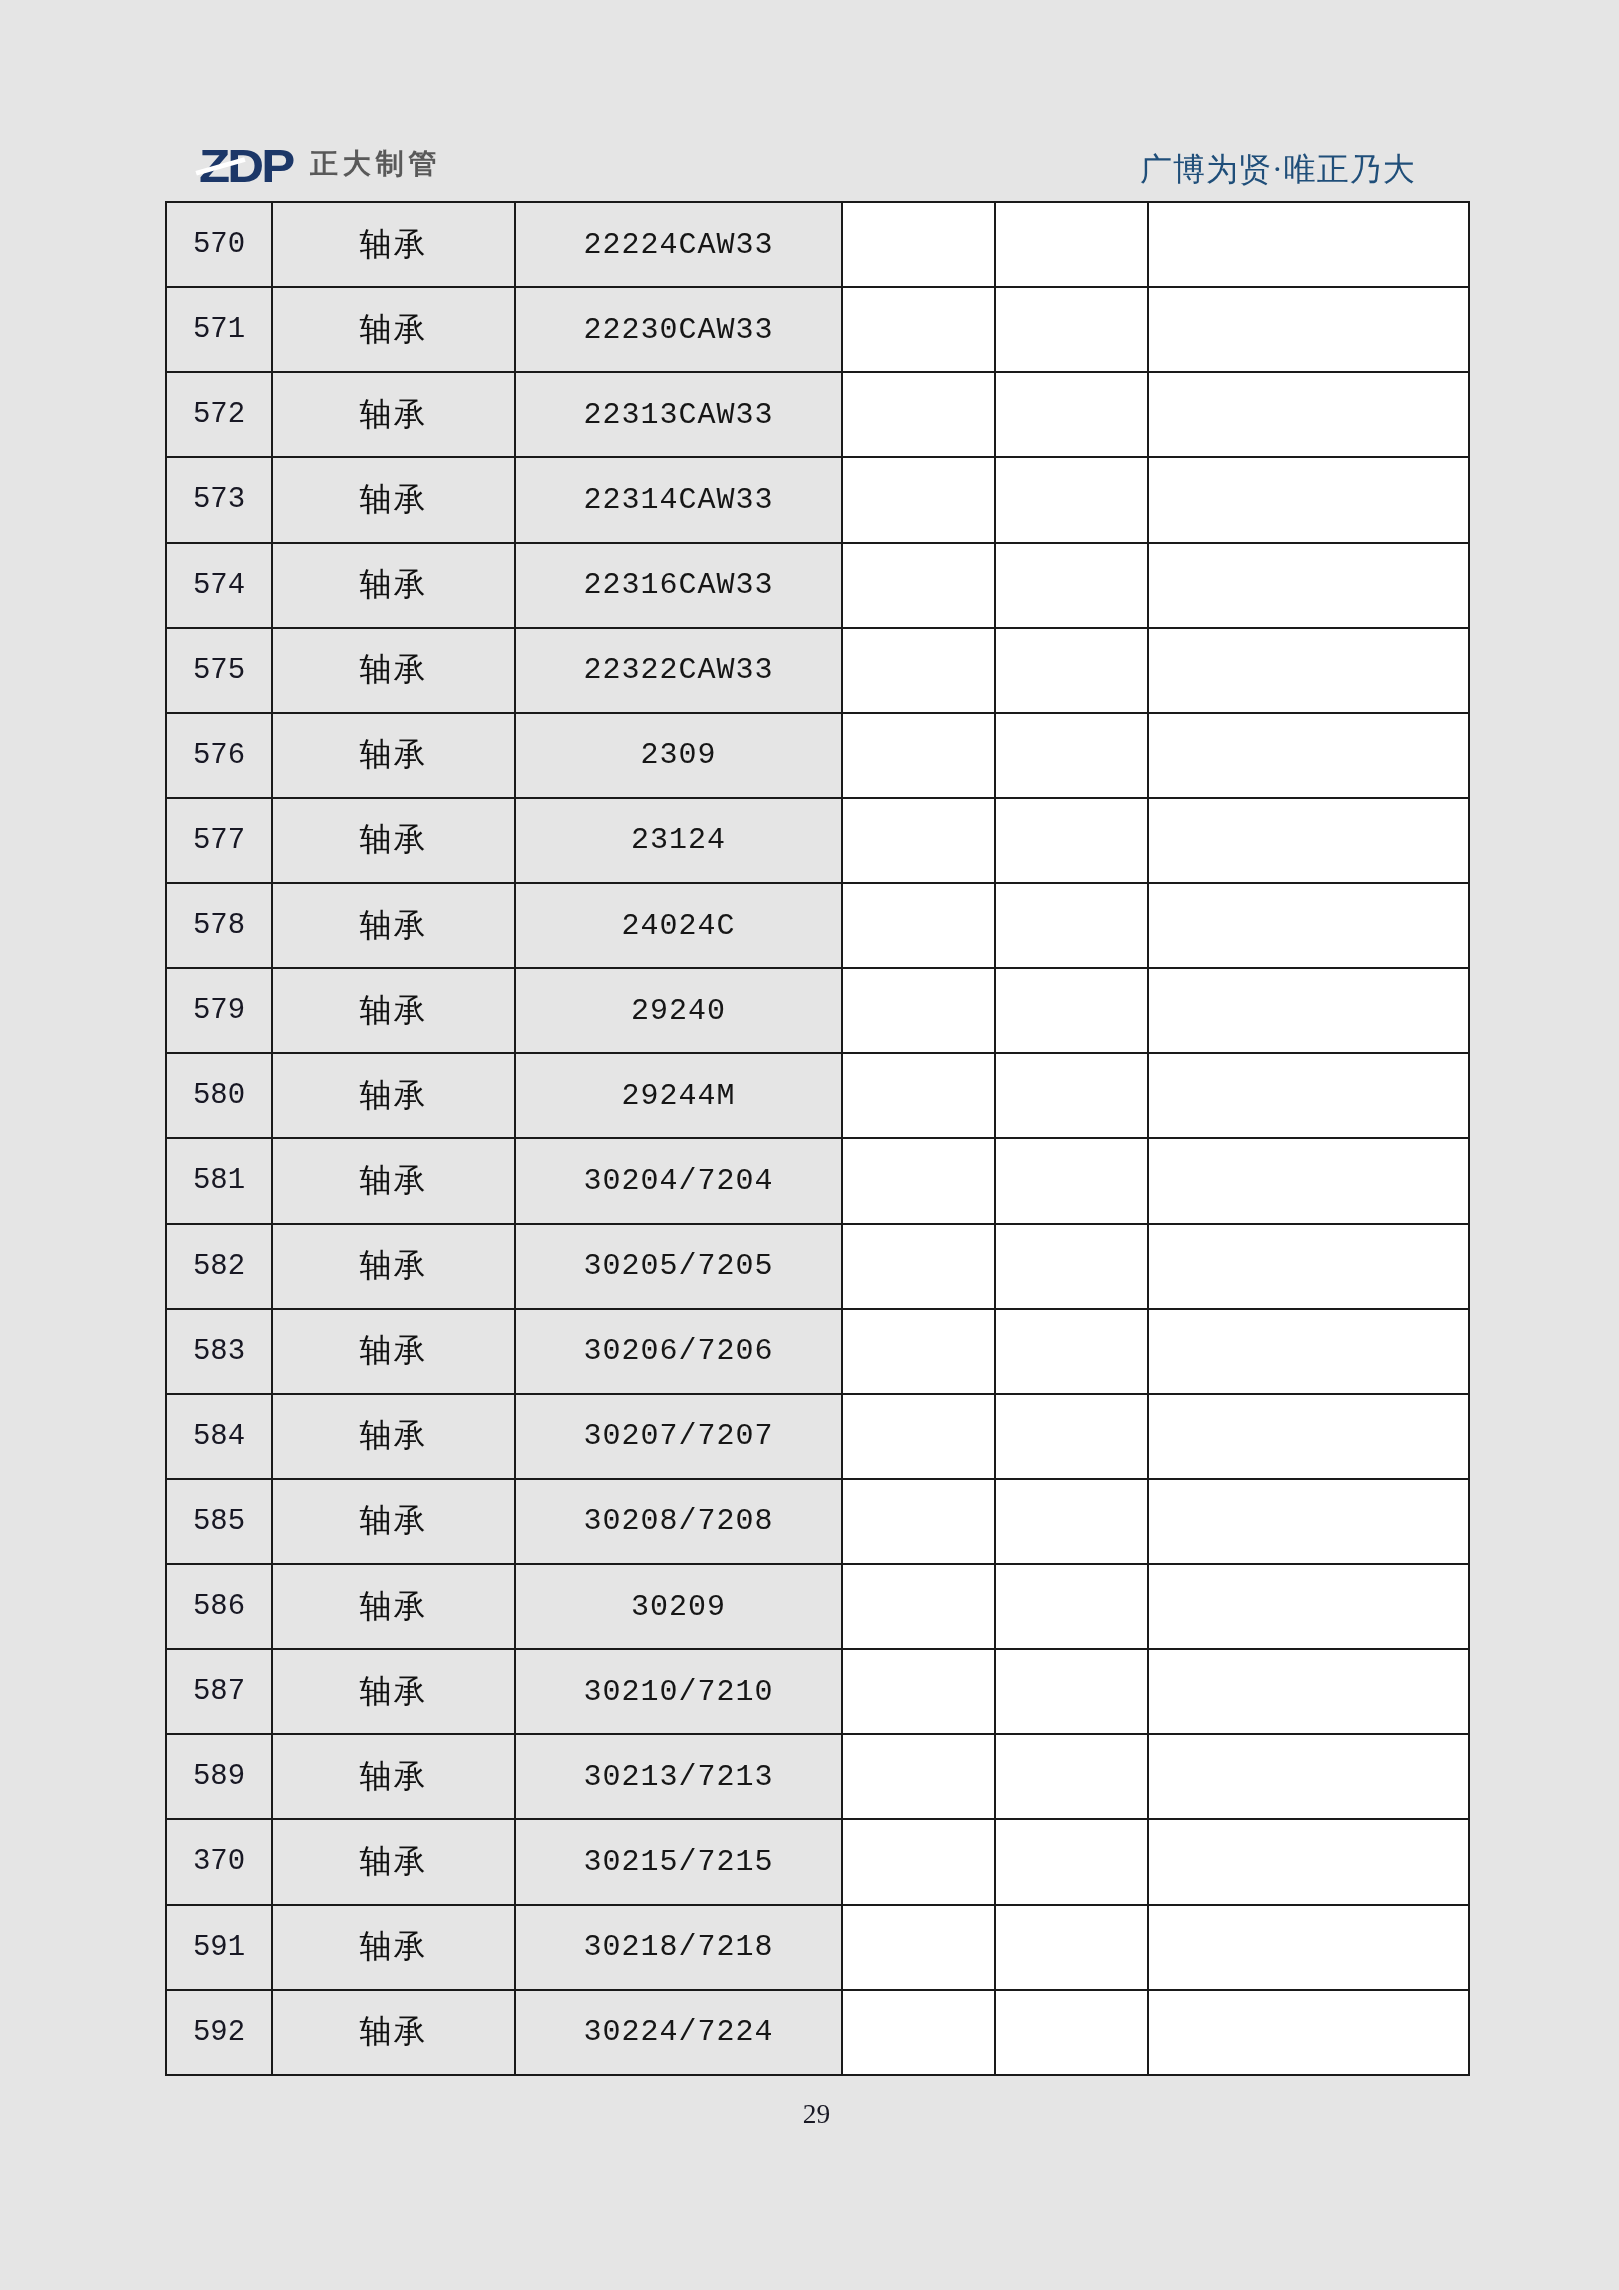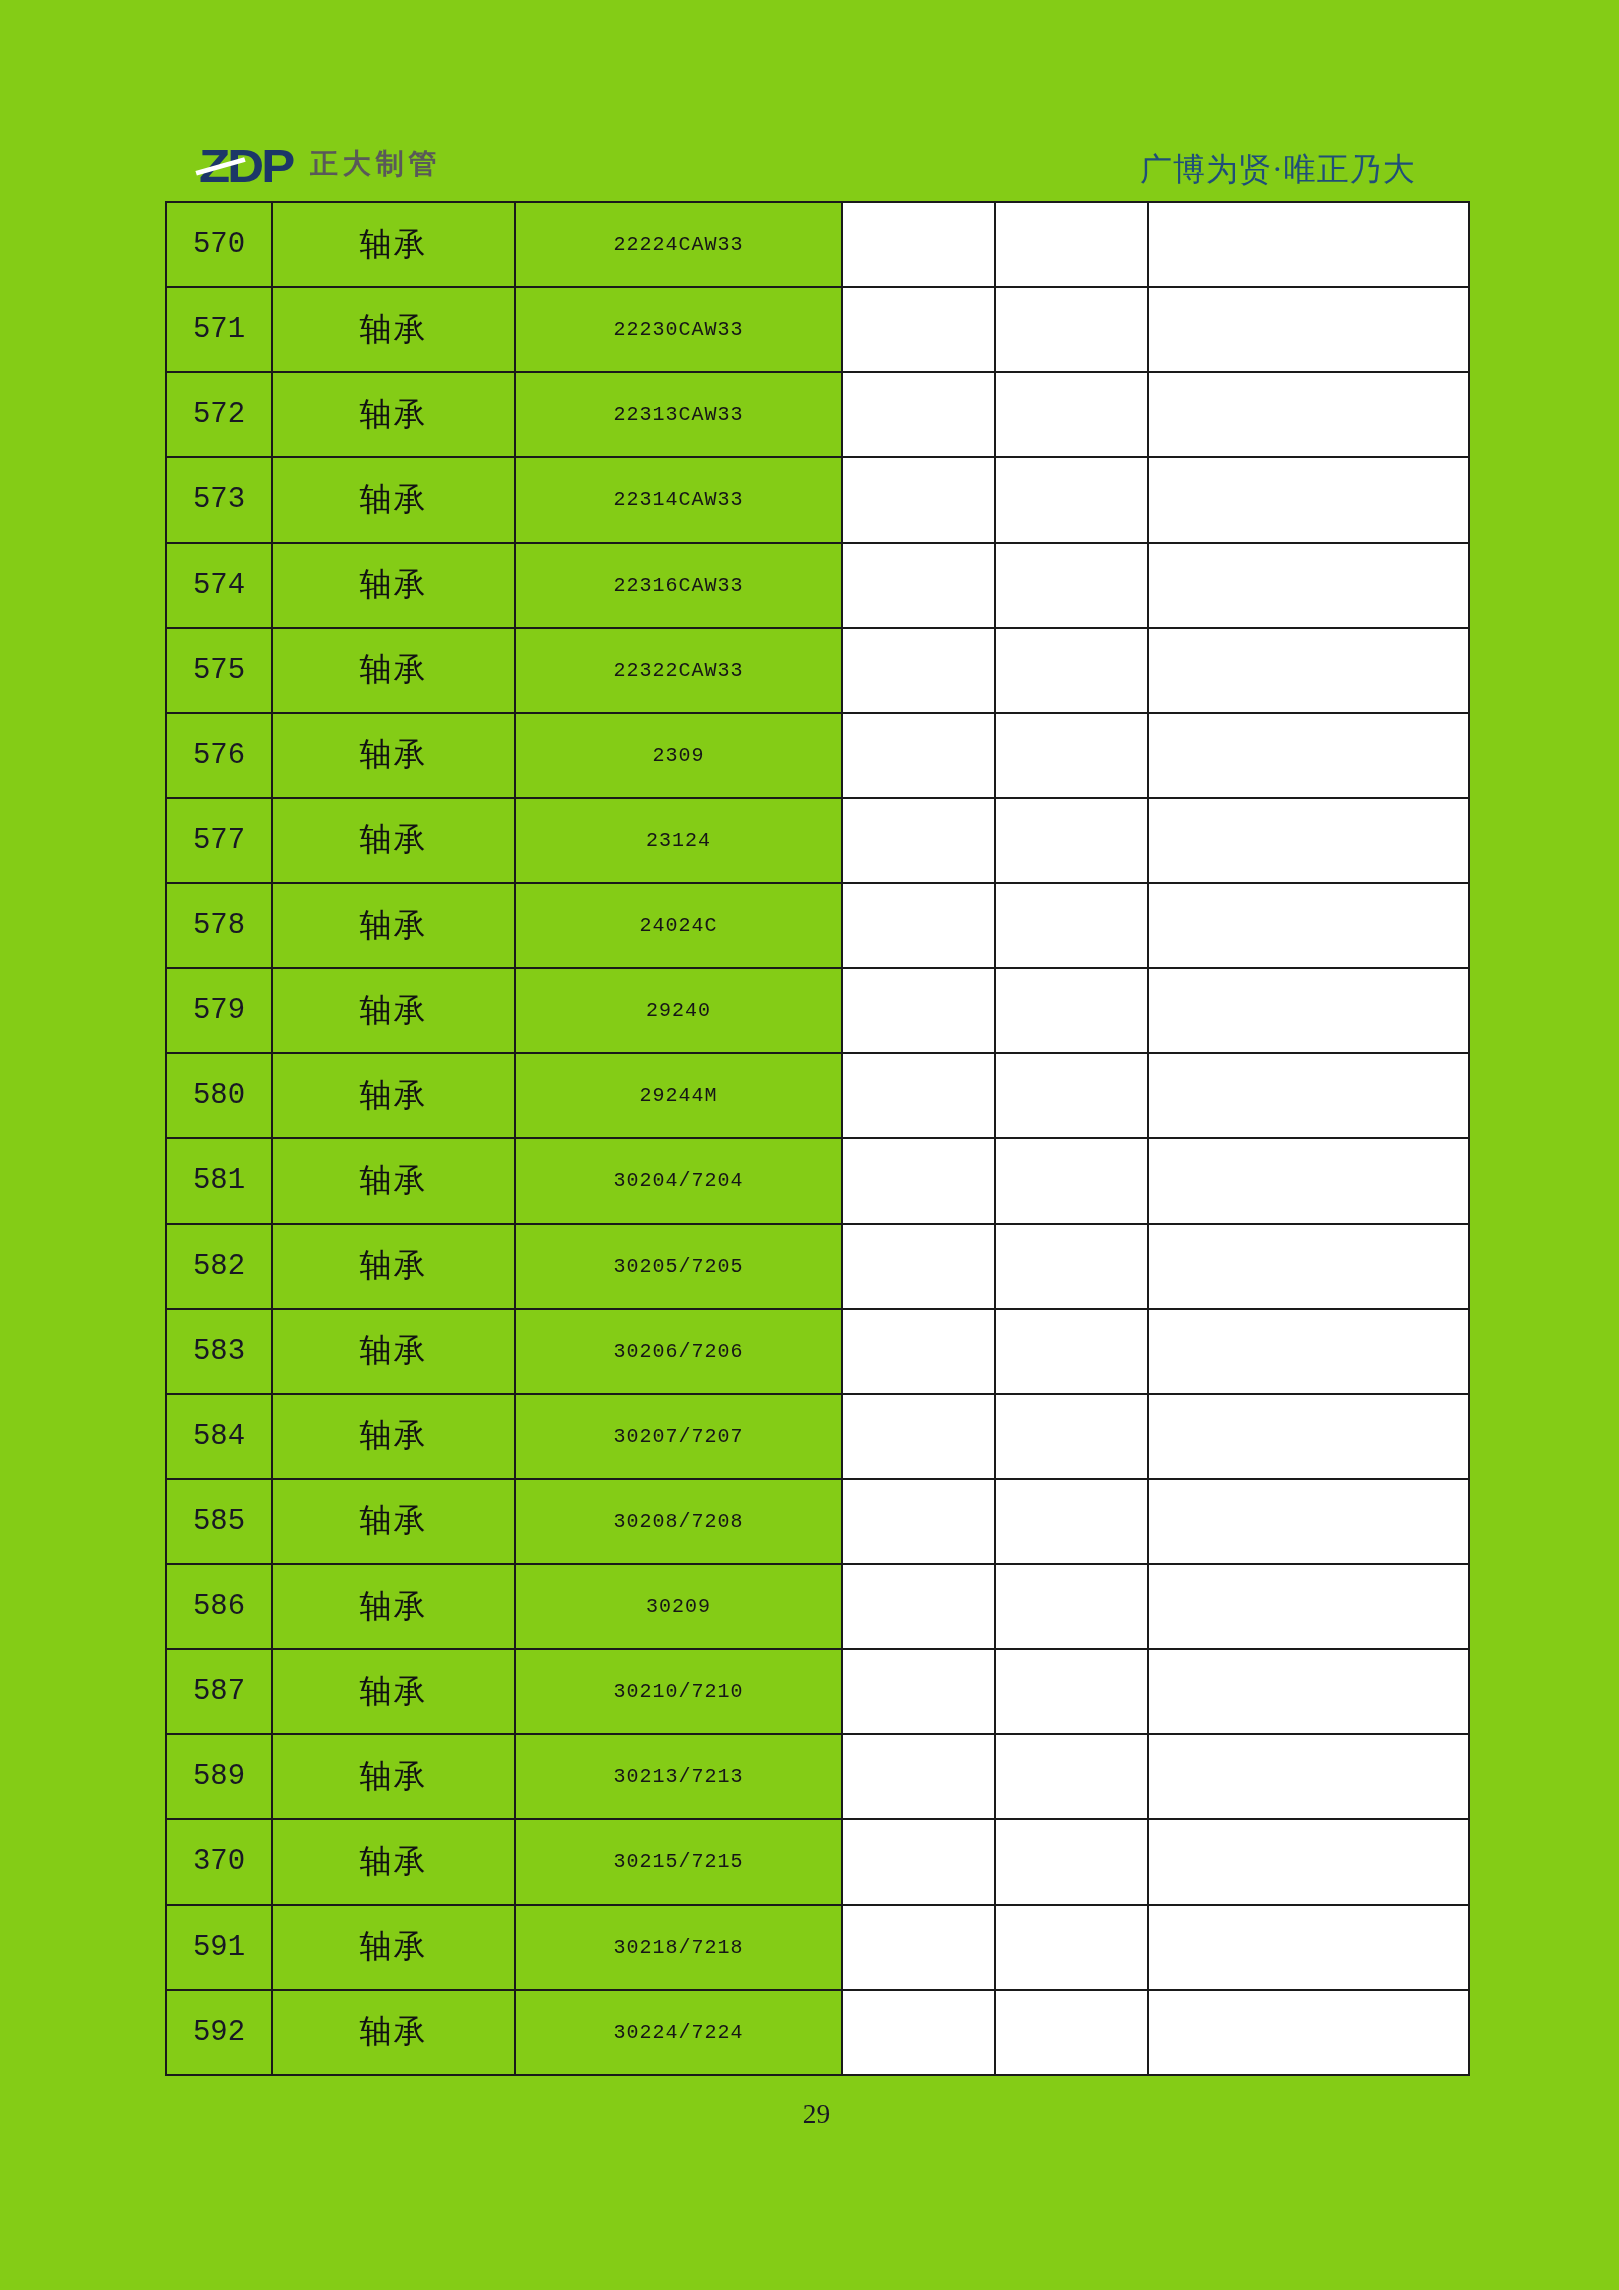--- a/index.html
+++ b/index.html
@@ -4,21 +4,21 @@
 <style>
   html, body {
     margin: 0;
     padding: 0;
     background: #ffffff;
   }
   .page {
     position: relative;
     width: 1619px;
     height: 2291px;
-    background: #84cc16;
+    background: #e5e5e5;
     font-family: "Liberation Serif", "DejaVu Serif", serif;
     overflow: hidden;
   }
   
   .header-logo {
     position: absolute;
     left: 199px;
     top: 140px;
     height: 51px;
     display: flex;
@@ -88,21 +88,21 @@
   td.c-idx {
     font-size: 29px;
     color: #181824;
   }
   td.c-name {
     font-size: 32px;
     color: #121212;
     letter-spacing: 2px;
   }
   td.c-model {
-    font-size: 20px;
+    font-size: 30px;
     color: #161616;
     letter-spacing: 1px;
   }
   td.c-empty {
     background: #ffffff;
   }
   
   .page-number {
     position: absolute;
     left: 165px;

